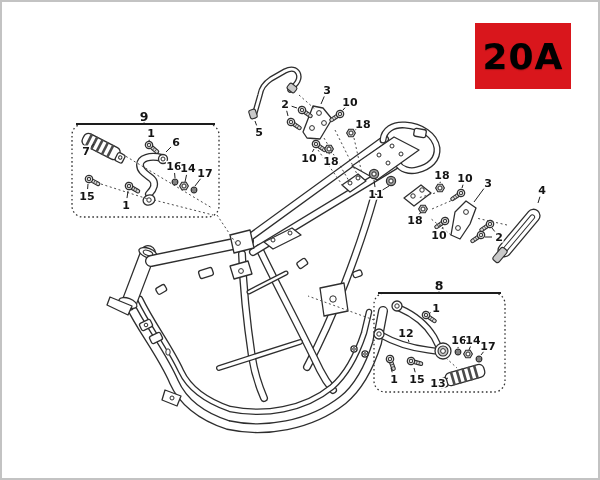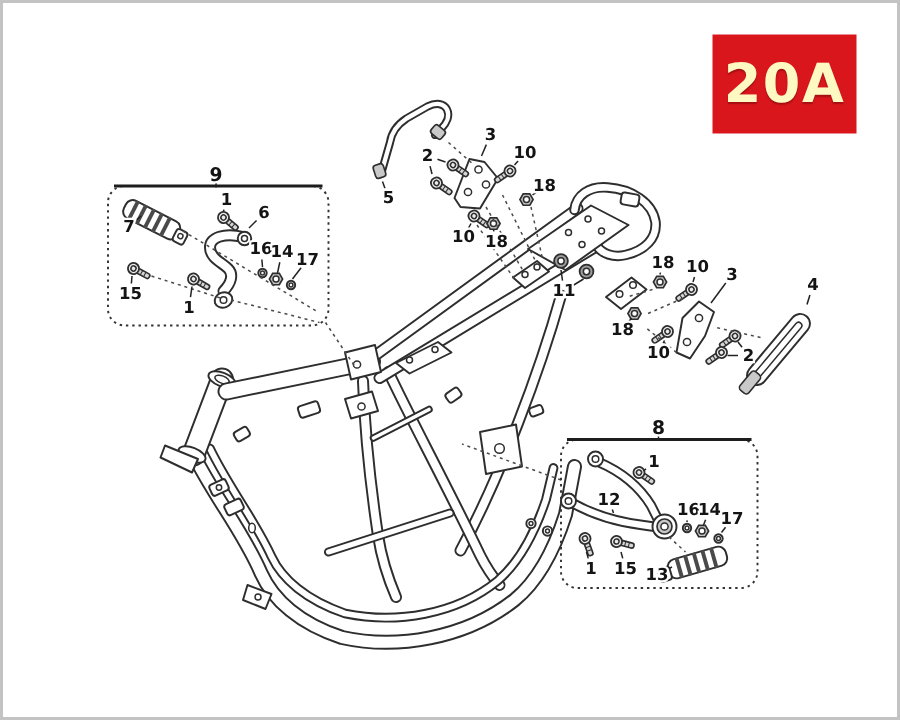--- a/index.html
+++ b/index.html
@@ -317,14 +317,14 @@
         <text x="486" y="344" class="lbl" dominant-baseline="central">17</text>
         <line x1="390.15817815945525" y1="370.2466532513359" x2="389" y2="366" class="leader"></line>
         <text x="392" y="377" class="lbl" dominant-baseline="central">1</text>
         <line x1="413.15817815945525" y1="370.2466532513359" x2="412" y2="366" class="leader"></line>
         <text x="415" y="377" class="lbl" dominant-baseline="central">15</text>
         <line x1="442.2609903369994" y1="377.8695048315003" x2="446" y2="376" class="leader"></line>
         <text x="436" y="381" class="lbl" dominant-baseline="central">13</text>
       </g>
   </svg>
 
-  <div class="badge" style="background: rgb(217, 22, 28); color: #fef9c3;">20A</div>
+  <div class="badge" style="background: rgb(217, 22, 28); color: #000000;">20A</div>
 </div>
 
 </body></html>

